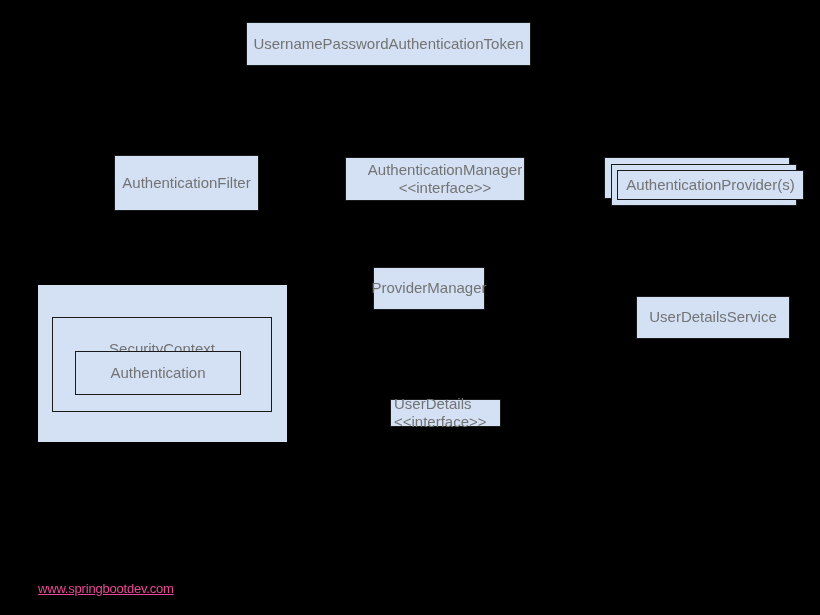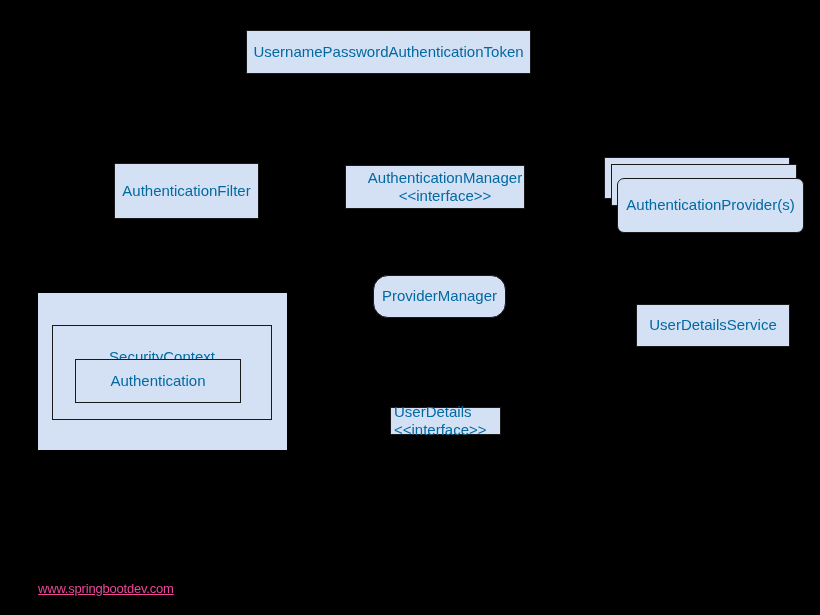--- a/index.html
+++ b/index.html
@@ -19,29 +19,28 @@
     left: 0; top: 0;
     width: 820px;
     height: 615px;
     background: #000000;
   }
   .node {
     position: absolute;
     box-sizing: border-box;
     background: #d4e1f5;
     border: 1px solid #1a1a1a;
-    color: #0369a1;
+    color: #737373;
     display: flex;
     align-items: center;
     justify-content: center;
     text-align: center;
     line-height: 1.22;
     font-size: 15px;
     white-space: pre-line;
-    margin-top: 8px;
   }
   
   #n-upat {
     left: 246px; top: 22px;
     width: 285px; height: 44px;
     font-size: 15px;
   }
   #n-authfilter {
     left: 114px; top: 155px;
     width: 145px; height: 56px;
@@ -60,27 +59,26 @@
   #n-provider-back2 {
     left: 604px; top: 157px;
     width: 186px; height: 42px;
   }
   #n-provider-back1 {
     left: 611px; top: 164px;
     width: 186px; height: 42px;
   }
   #n-authprovider {
     left: 617px; top: 170px;
-    width: 187px; height: 55px;
+    width: 187px; height: 30px;
     font-size: 15px;
-    border-radius: 7px;
   }
   #n-providermanager {
     left: 373px; top: 267px;
-    width: 133px; height: 43px; border-radius: 15px;
+    width: 112px; height: 43px;
   }
   #n-userdetailsservice {
     left: 636px; top: 296px;
     width: 154px; height: 43px;
   }
   
   #n-scholder {
     left: 38px; top: 285px;
     width: 249px; height: 157px;
     border: none;

